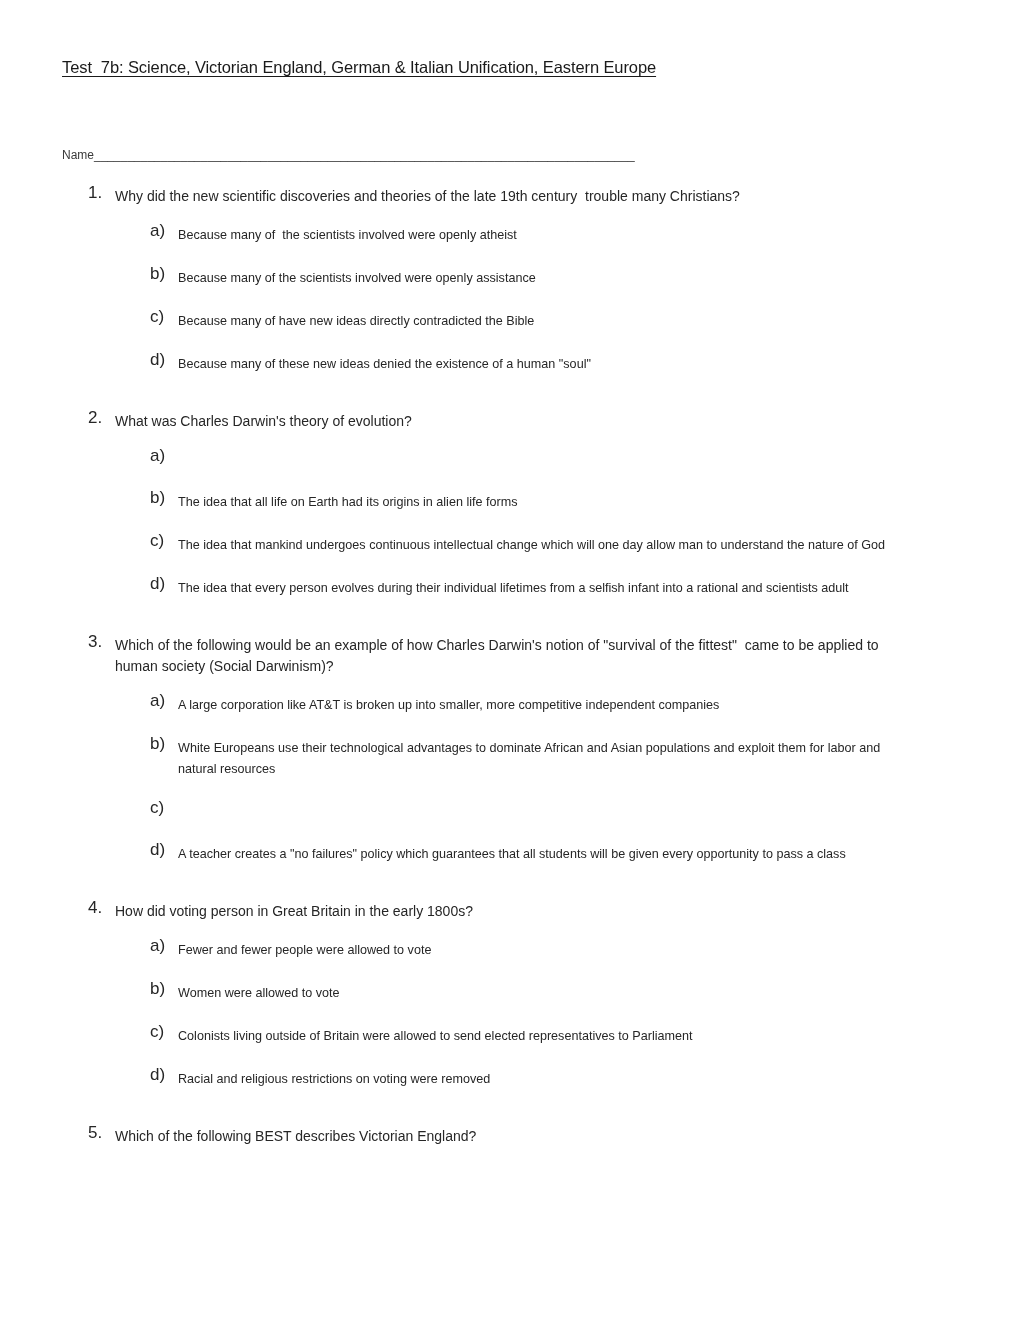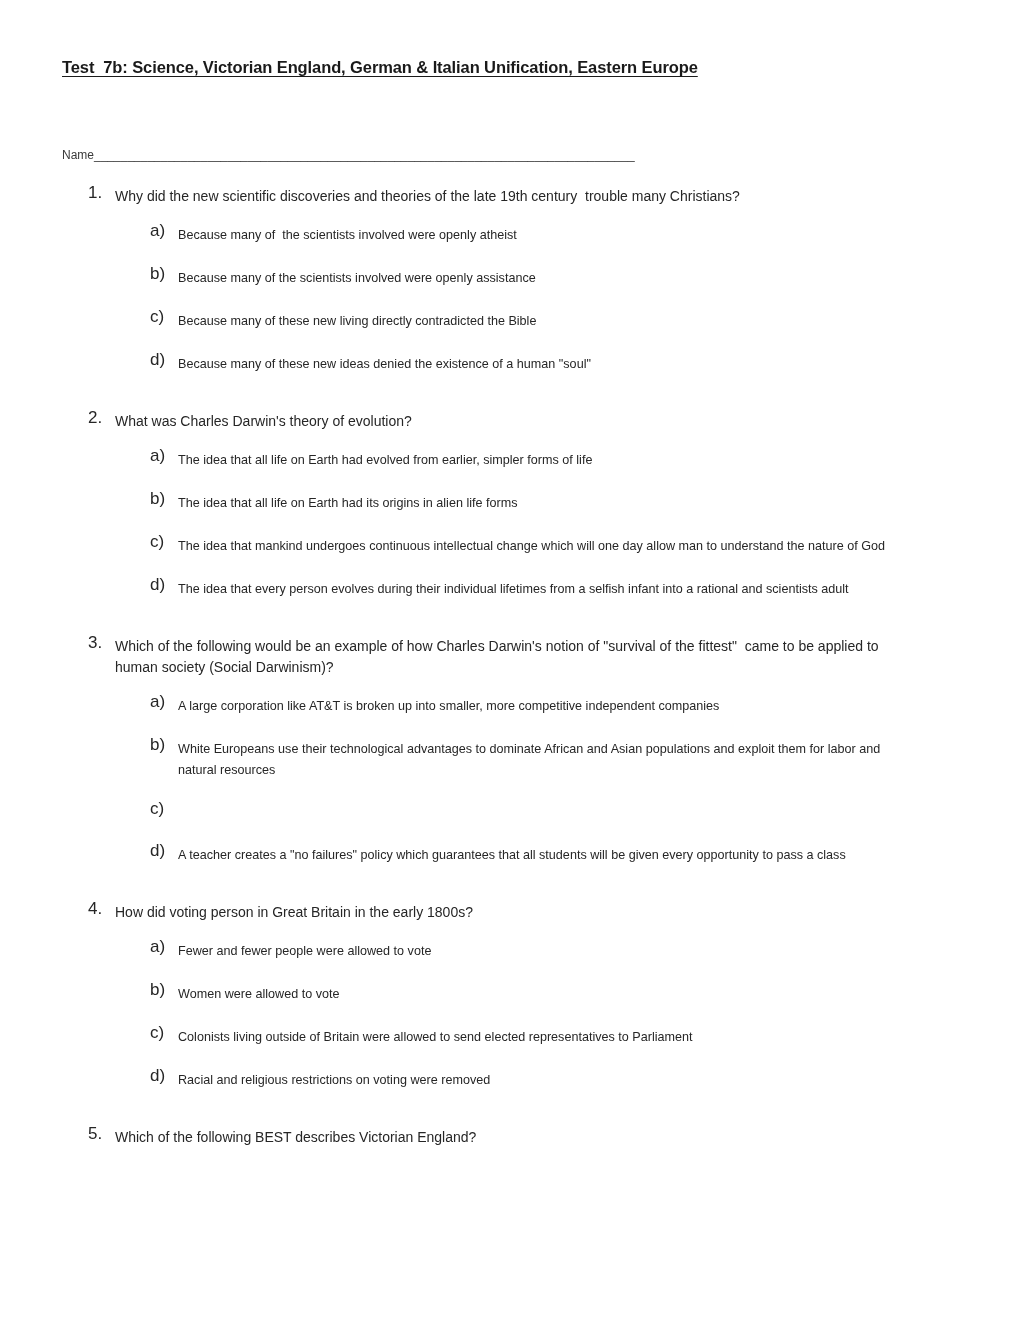--- a/index.html
+++ b/index.html
@@ -25,21 +25,21 @@
     background: #ffffff;
   }
 
   
   .doc-title {
     position: absolute;
     left: 62px;
     top: 58px;
     width: 880px;
     font-size: 16.5px;
-    font-weight: bold;
+    font-weight: normal;
     letter-spacing: -0.1px;
     text-decoration: underline;
     text-underline-offset: 3px;
     white-space: pre;
     color: #1a1a1a;
   }
 
   
   .name-line {
     position: absolute;
@@ -120,28 +120,28 @@
   <div class="doc-title">Test  7b: Science, Victorian England, German &amp; Italian Unification, Eastern Europe</div>
 
   <div class="name-line">Name_________________________________________________________________________________</div>
 
   <div class="questions" id="questions-container">
       <div class="question">
         <div class="q-stem"><span class="q-num">1.</span><span class="q-text">Why did the new scientific discoveries and theories of the late 19th century  trouble many Christians?</span></div>
         <div class="answers">
           <div class="answer"><span class="a-letter">a)</span><span class="a-text">Because many of  the scientists involved were openly atheist</span></div>
           <div class="answer"><span class="a-letter">b)</span><span class="a-text">Because many of the scientists involved were openly assistance</span></div>
-          <div class="answer"><span class="a-letter">c)</span><span class="a-text">Because many of these new living directly contradicted the Bible</span></div>
+          <div class="answer"><span class="a-letter">c)</span><span class="a-text">Because many of have new ideas directly contradicted the Bible</span></div>
           <div class="answer"><span class="a-letter">d)</span><span class="a-text">Because many of these new ideas denied the existence of a human "soul"</span></div>
         </div>
       </div>
       <div class="question">
         <div class="q-stem"><span class="q-num">2.</span><span class="q-text">What was Charles Darwin's theory of evolution?</span></div>
         <div class="answers">
-          <div class="answer"><span class="a-letter">a)</span><span class="a-text">The idea that all life on Earth had evolved from earlier, simpler forms of life</span></div>
+          <div class="answer"><span class="a-letter">a)</span></div>
           <div class="answer"><span class="a-letter">b)</span><span class="a-text">The idea that all life on Earth had its origins in alien life forms</span></div>
           <div class="answer"><span class="a-letter">c)</span><span class="a-text">The idea that mankind undergoes continuous intellectual change which will one day allow man to understand the nature of God</span></div>
           <div class="answer"><span class="a-letter">d)</span><span class="a-text">The idea that every person evolves during their individual lifetimes from a selfish infant into a rational and scientists adult</span></div>
         </div>
       </div>
       <div class="question">
         <div class="q-stem"><span class="q-num">3.</span><span class="q-text">Which of the following would be an example of how Charles Darwin's notion of "survival of the fittest"  came to be applied to human society (Social Darwinism)?</span></div>
         <div class="answers">
           <div class="answer"><span class="a-letter">a)</span><span class="a-text">A large corporation like AT&amp;T is broken up into smaller, more competitive independent companies</span></div>
           <div class="answer"><span class="a-letter">b)</span><span class="a-text">White Europeans use their technological advantages to dominate African and Asian populations and exploit them for labor and natural resources</span></div>

